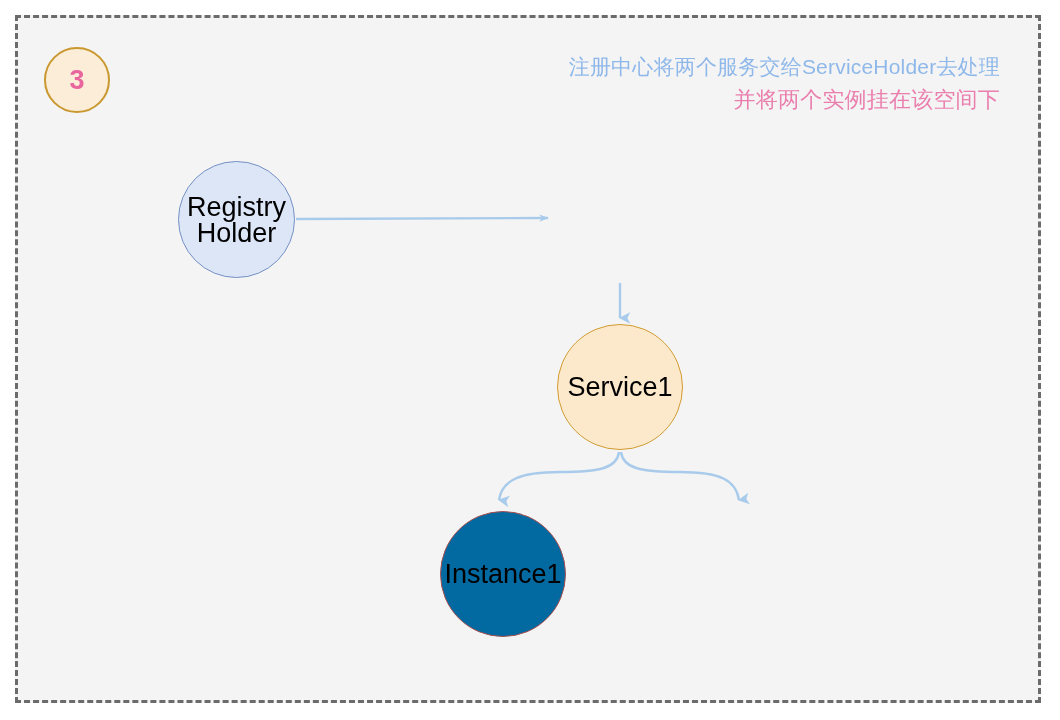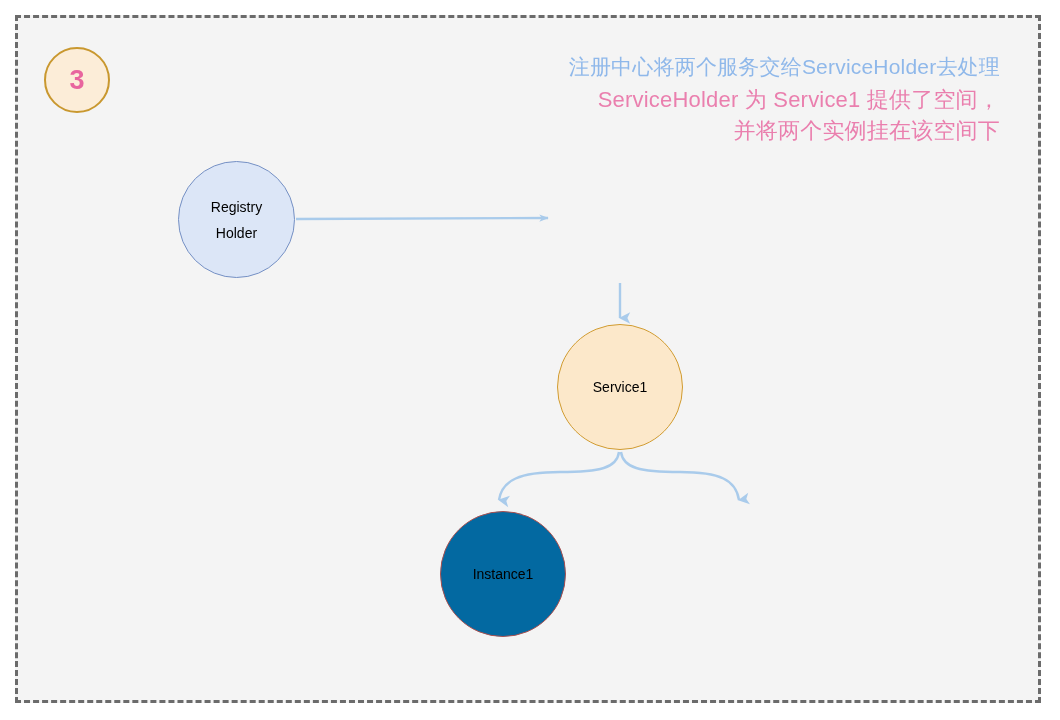--- a/index.html
+++ b/index.html
@@ -87,21 +87,21 @@
   
   .node {
     position: absolute;
     border-radius: 50%;
     box-sizing: border-box;
     display: flex;
     align-items: center;
     justify-content: center;
     text-align: center;
     color: #000000;
-    font-size: 14px;
+    font-size: 27px;
     line-height: 26px;
   }
   #node-registry {
     left: 178px;
     top: 161px;
     width: 117px;
     height: 117px;
     background: #dce6f7;
     border: 1.6px solid #7590c4;
   }
@@ -147,21 +147,20 @@
 <div id="canvas">
 
   <div id="frame"></div>
 
   <div id="step-badge">
     <span>3</span>
   </div>
 
   <div id="annotations">
     <span class="anno-line anno-blue">注册中心将两个服务交给ServiceHolder去处理</span>
-    <span class="anno-line anno-pink">ServiceHolder 为 Service1 提供了空间，</span>
     <span class="anno-line anno-pink">并将两个实例挂在该空间下</span>
   </div>
 
   <svg id="edges" viewBox="0 0 1060 720" xmlns="http://www.w3.org/2000/svg">
     <defs>
       <marker id="arrow-right" markerWidth="11" markerHeight="11" refX="9.2" refY="4.2" orient="auto" markerUnits="userSpaceOnUse">
         <path d="M0.5,0.6 L10,4.2 L0.5,7.8 L3,4.2 Z" fill="#a9cbeb"></path>
       </marker>
       <marker id="arrow-down" markerWidth="13" markerHeight="13" refX="6.2" refY="11" orient="auto" markerUnits="userSpaceOnUse">
         <path d="M0.4,0.8 L6.2,12 L12,0.8 L6.2,3.6 Z" fill="#a9cbeb"></path>

